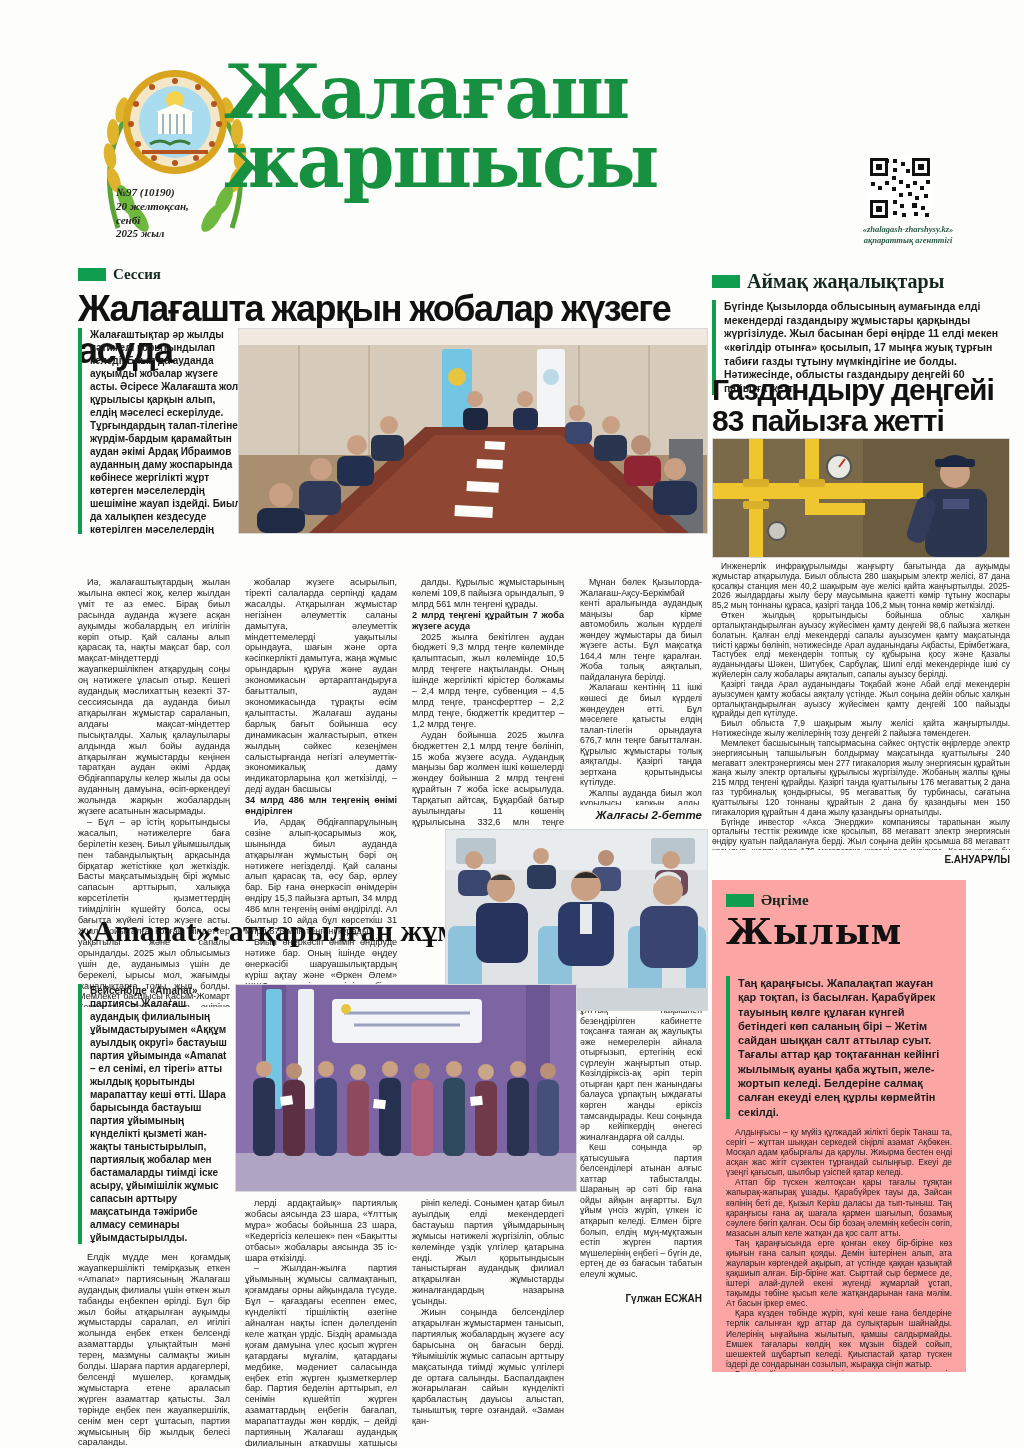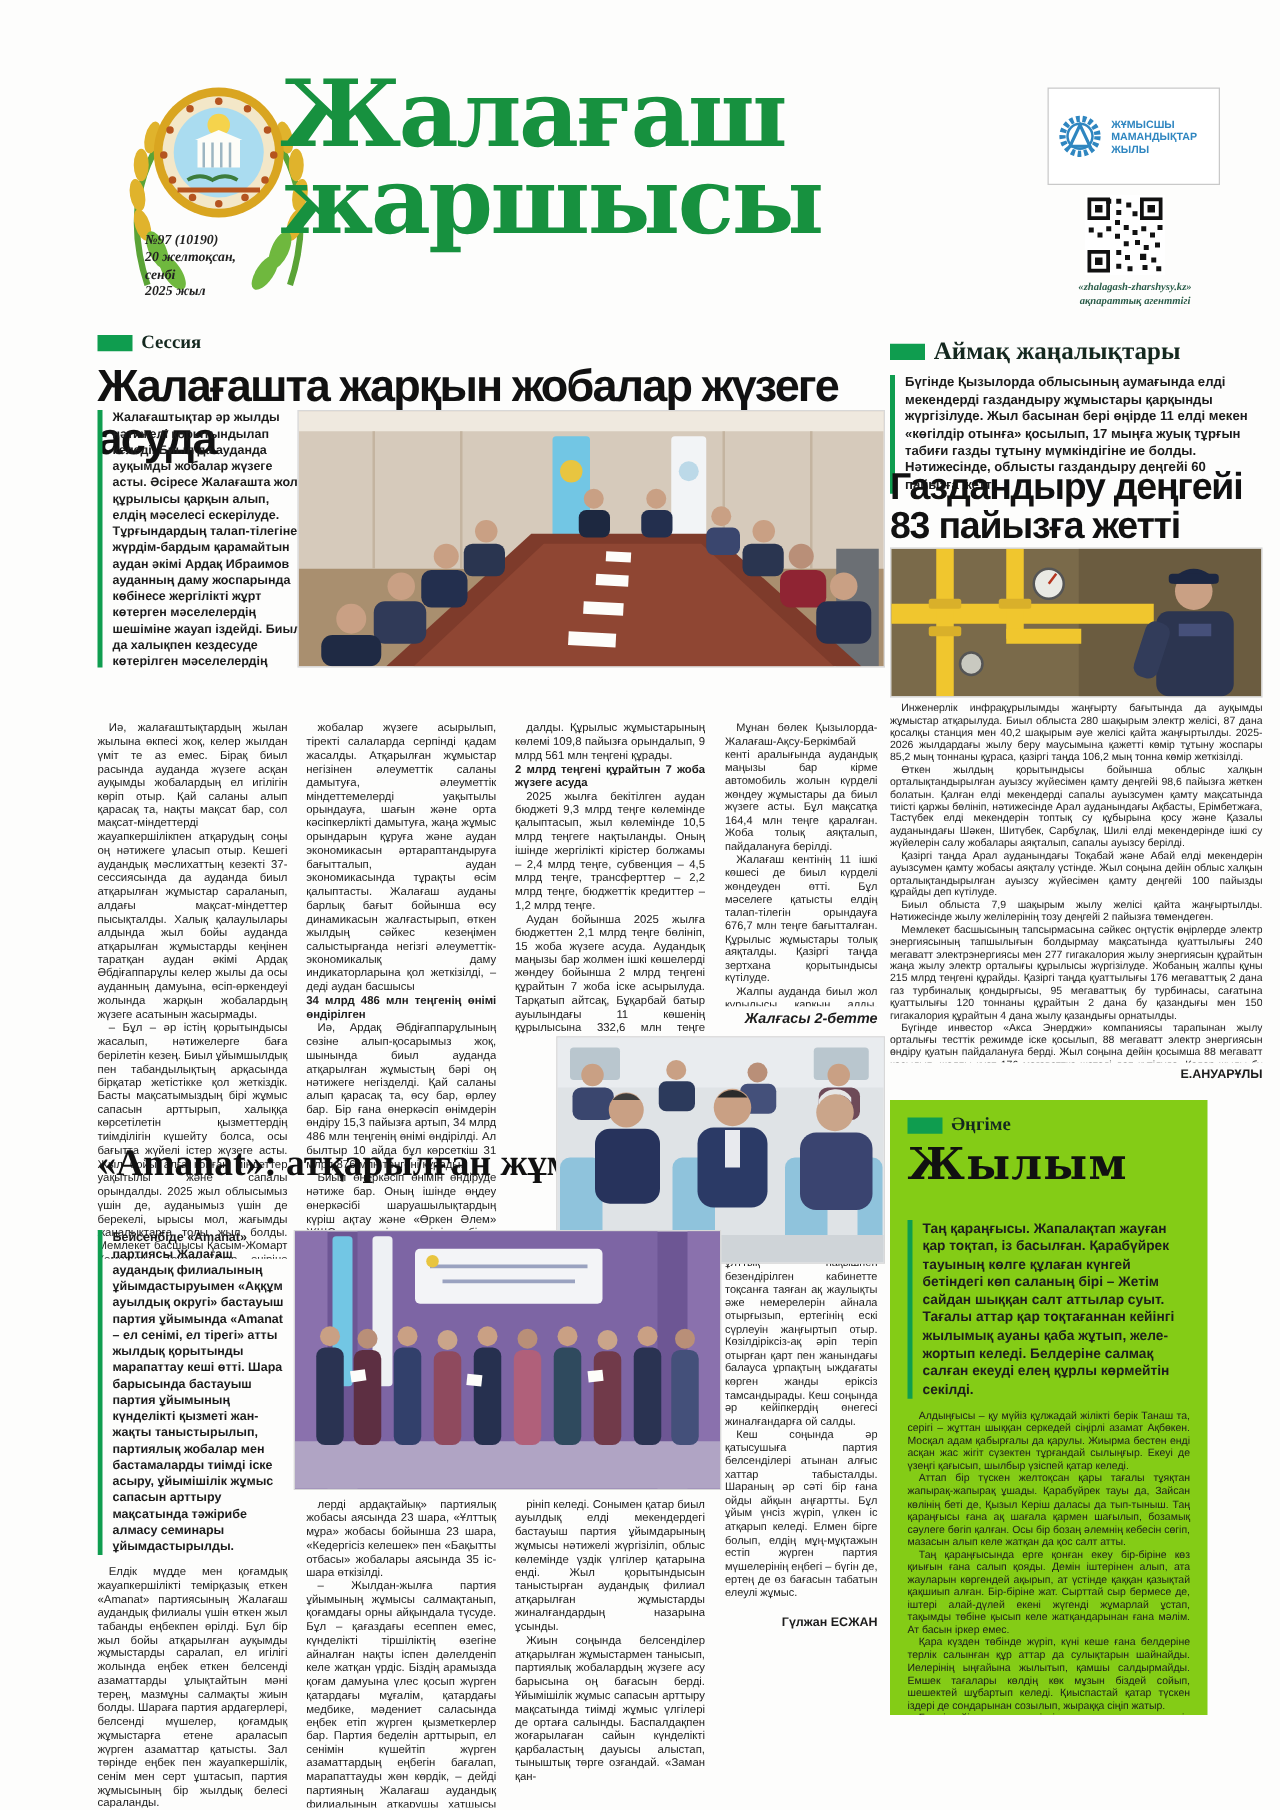--- a/index.html
+++ b/index.html
@@ -49,21 +49,21 @@
           font-weight:bold;font-size:30px;color:#111;}
   .a-region{position:absolute;left:0;top:718px;width:640px;height:464px;font-size:9.1px;line-height:1.2;}
   
   .sidebar{position:absolute;left:712px;top:266px;width:298px;height:1182px;}
   .sb-intro{position:absolute;left:0;top:34px;width:298px;font-size:10.5px;box-sizing:border-box;}
   .sb-headline{position:absolute;left:0;top:108px;font-weight:bold;font-size:30px;
                letter-spacing:-1px;line-height:1.04;color:#111;}
   .sb-body{position:absolute;left:0;top:296px;width:298px;height:288px;overflow:hidden;
            font-size:8.4px;line-height:1.17;}
   .sb-byline{position:absolute;left:0;top:588px;width:298px;}
-  .story{position:absolute;left:0;top:614px;width:254px;height:492px;background:#84cc16;
+  .story{position:absolute;left:0;top:614px;width:254px;height:492px;background:#fca5a5;
          box-sizing:border-box;padding:12px 14px;overflow:hidden;}
   .story-title{font-family:"DejaVu Serif",serif;font-weight:bold;font-size:35px;color:#111;
                margin:2px 0 24px 0;letter-spacing:1px;}
   .story-intro{font-size:11px;margin-bottom:8px;}
   .story-body{font-size:8.4px;line-height:1.2;}
 </style>
 </head>
 <body>
 
 <div class="page">
@@ -119,32 +119,20 @@
     </svg>
     <div class="issue">
       <div>№97 (10190)</div>
       <div>20 желтоқсан,</div>
       <div>сенбі</div>
       <div>2025 жыл</div>
     </div>
     <div class="nptitle">
       <div>Жалағаш</div>
       <div>жаршысы</div>
-    </div>
-    <div class="badgebox">
-      <svg width="38" height="38" viewBox="0 0 38 38">
-        <circle cx="19" cy="19" r="14" fill="none" stroke="#2f86c0" stroke-width="5" stroke-dasharray="3 2.2"></circle>
-        <circle cx="19" cy="19" r="10" fill="#fff" stroke="#2f86c0" stroke-width="2"></circle>
-        <polygon points="19,10 27,27 11,27" fill="none" stroke="#2f86c0" stroke-width="2.5"></polygon>
-      </svg>
-      <div class="badgetxt">
-        <div>ЖҰМЫСШЫ</div>
-        <div>МАМАНДЫҚТАР</div>
-        <div>ЖЫЛЫ</div>
-      </div>
     </div>
     <svg class="qr" width="64" height="64" viewBox="0 0 64 64">
       <rect width="64" height="64" fill="#fff"></rect>
       <g fill="#111">
         <rect x="2" y="2" width="18" height="18"></rect>
           <rect x="44" y="2" width="18" height="18"></rect>
           <rect x="2" y="44" width="18" height="18"></rect>
       </g>
       <g fill="#fff">
         <rect x="5" y="5" width="12" height="12"></rect>

